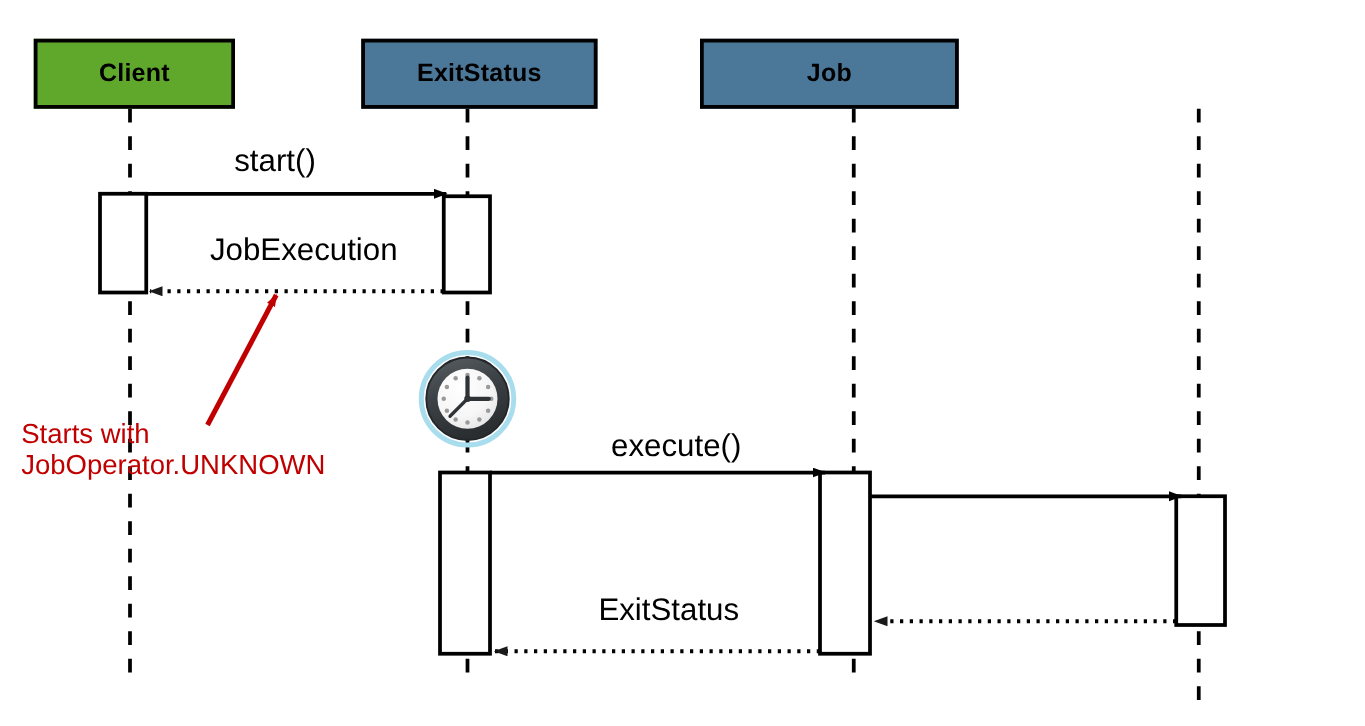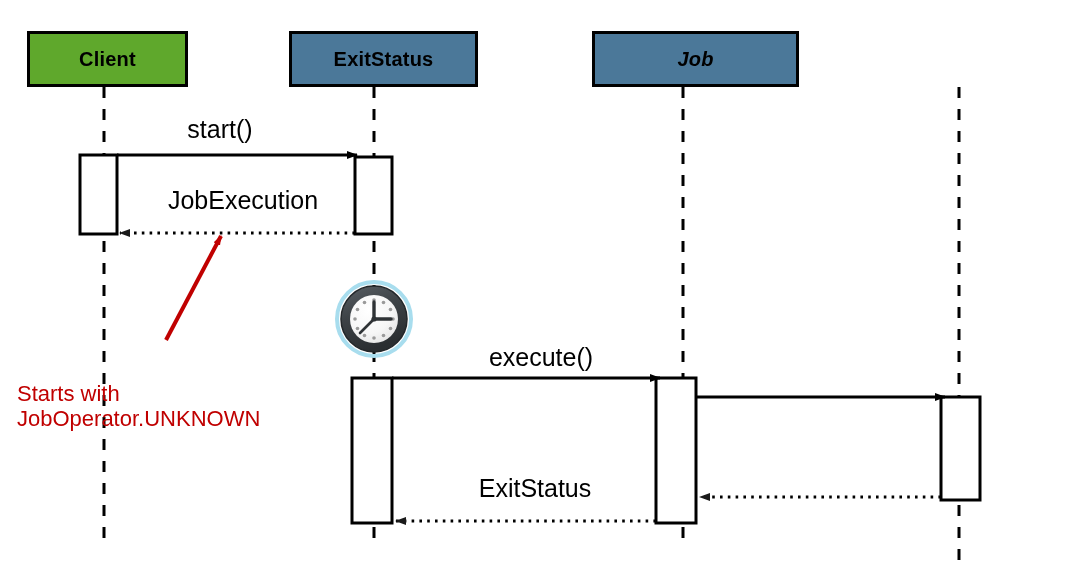--- a/index.html
+++ b/index.html
@@ -48,21 +48,20 @@
     white-space: nowrap;
     transform: translateX(-50%);
   }
   .annotation-note {
     position: absolute;
     font-family: "Liberation Sans", sans-serif;
     font-size: 22px;
     line-height: 25px;
     color: #C00000;
     white-space: nowrap;
-    margin-top: 47px;
   }
   .annotation-note span {
     display: block;
   }
 </style>
 </head>
 <body>
 
 <div id="diagram-canvas">
 
@@ -143,21 +142,21 @@
   </svg>
 
   <div class="participant-box" style="left:27px; top:31px; width:161px; height:56px; background:#5FA82C;">
     <span class="participant-label">Client</span>
   </div>
 
   <div class="participant-box" style="left:289px; top:31px; width:189px; height:56px; background:#4B7899;">
     <span class="participant-label">ExitStatus</span>
   </div>
 
-  <div class="participant-box" style="left:592px; top:31px; width:207px; height:56px; background:#4B7899;font-style:italic;">
+  <div class="participant-box" style="left:560px; top:31px; width:207px; height:56px; background:#4B7899;">
     <span class="participant-label">Job</span>
   </div>
 
 
   <div class="msg-label" style="left:220px; top:115px;">start()</div>
 
   <div class="msg-label" style="left:243px; top:186px;">JobExecution</div>
 
   <div class="msg-label" style="left:527px; top:343px;margin-left:14px;">execute()</div>
 

